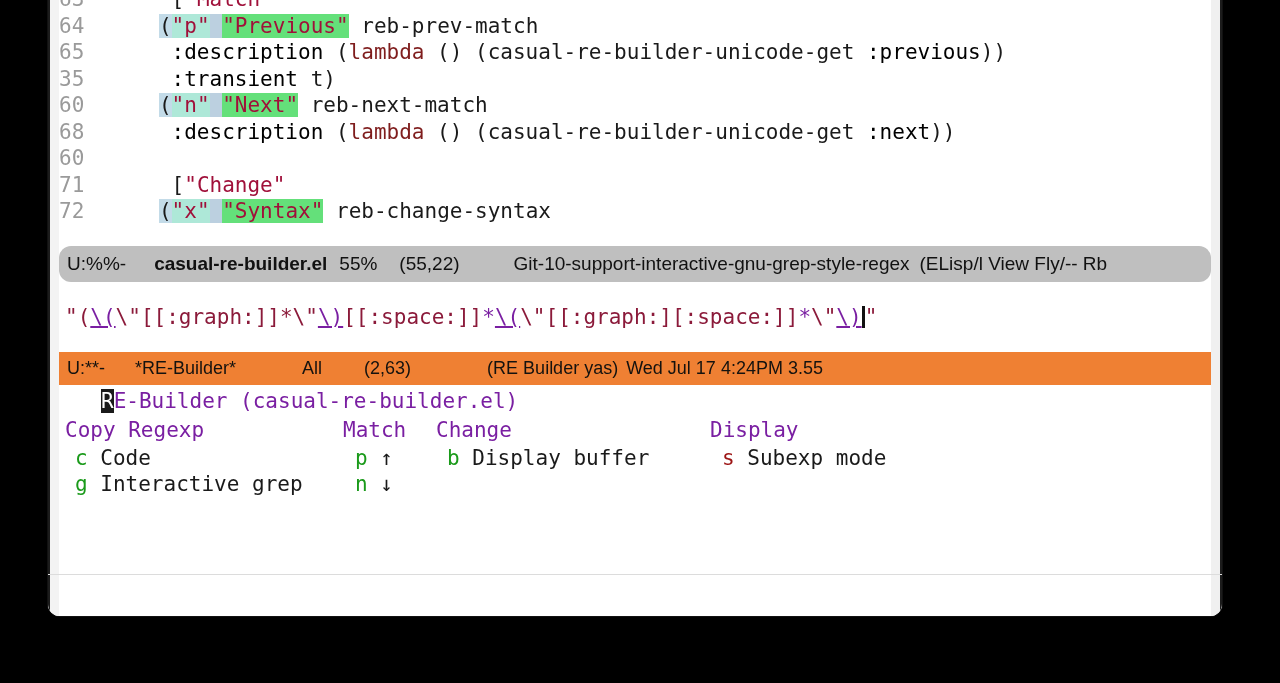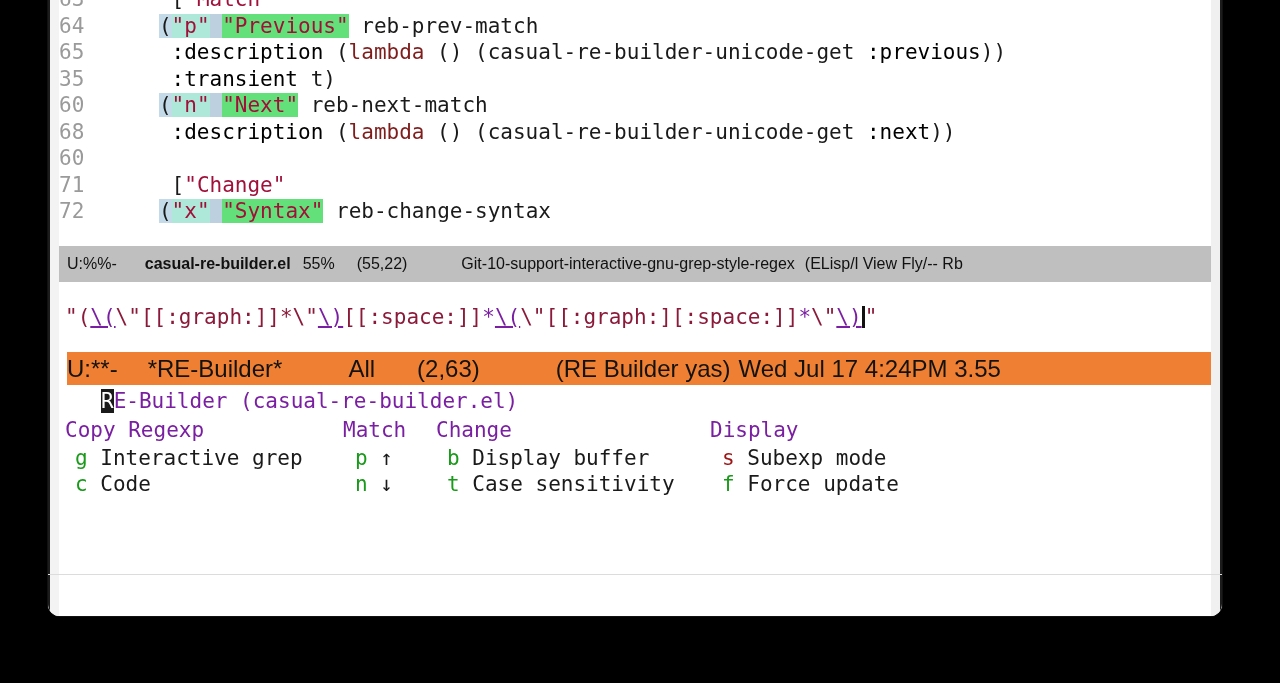--- a/index.html
+++ b/index.html
@@ -61,25 +61,26 @@
   .hl-label { background:#64e07a; }
   .hl-paren { background:#c3dbe8; }
 
   
   .modeline-gray {
     position:absolute; left:11px; right:11px; top:260px;
     height:36px;
     background:#bfbfbf;
     color:#111;
     font-family:"Liberation Sans", sans-serif;
-    font-size:16px;
+    font-size:19px;
     line-height:36px;
     white-space:nowrap;
     overflow:hidden;
     padding-left:8px;
+    border-radius:12px;
   }
   .ml-seg { display:inline-block; }
   .ml-buf { font-weight:bold; }
 
   
   .re-buffer {
     position:absolute; left:11px; right:11px; top:296px;
     height:70px; background:#ffffff;
     overflow:hidden;
   }
@@ -97,25 +98,24 @@
     background:#111; vertical-align:-4px;
   }
 
   
   .modeline-orange {
     position:absolute; left:11px; right:11px; top:366px;
     height:33px;
     background:#ef8033;
     color:#14120f;
     font-family:"Liberation Sans", sans-serif;
-    font-size:24px;
+    font-size:18px;
     line-height:33px;
     white-space:nowrap; overflow:hidden;
-    padding-left:0;
-    margin-left:8px;
+    padding-left:8px;
   }
 
   
   .transient {
     position:absolute; left:11px; right:11px; top:399px; bottom:0;
     background:#ffffff;
     font-size:21px;
     padding-left:6px;
   }
   .t-title {
@@ -180,24 +180,24 @@
         <div class="t-title"><span class="cursor-block">R</span><span>E-Builder (casual-re-builder.el)</span></div>
 
         <div class="t-heads">
           <span class="col" style="left:0px">Copy Regexp</span>
           <span class="col" style="left:278px">Match</span>
           <span class="col" style="left:371px">Change</span>
           <span class="col" style="left:645px">Display</span>
         </div>
 
         <div class="t-grid">
-          <div class="col" style="left:10px;  top:0" id="col-copy"><div class="t-row"><span class="key-green">g</span><span class="desc"> Interactive grep</span></div><div class="t-row"><span class="key-green">c</span><span class="desc"> Code</span></div></div>
+          <div class="col" style="left:10px;  top:0" id="col-copy"><div class="t-row"><span class="key-green">c</span><span class="desc"> Code</span></div><div class="t-row"><span class="key-green">g</span><span class="desc"> Interactive grep</span></div></div>
           <div class="col" style="left:290px; top:0" id="col-match"><div class="t-row"><span class="key-green">p</span><span class="desc"> ↑</span></div><div class="t-row"><span class="key-green">n</span><span class="desc"> ↓</span></div></div>
-          <div class="col" style="left:382px; top:0" id="col-change"><div class="t-row"><span class="key-green">b</span><span class="desc"> Display buffer</span></div><div class="t-row"><span class="key-green">t</span><span class="desc"> Case sensitivity</span></div></div>
-          <div class="col" style="left:657px; top:0" id="col-display"><div class="t-row"><span class="key-red">s</span><span class="desc"> Subexp mode</span></div><div class="t-row"><span class="key-green">f</span><span class="desc"> Force update</span></div></div>
+          <div class="col" style="left:382px; top:0" id="col-change"><div class="t-row"><span class="key-green">b</span><span class="desc"> Display buffer</span></div></div>
+          <div class="col" style="left:657px; top:0" id="col-display"><div class="t-row"><span class="key-red">s</span><span class="desc"> Subexp mode</span></div></div>
         </div>
 
       </div>
 
       <div class="t-bottomline"></div>
 
     </div>
   </div>
 </div>
 

